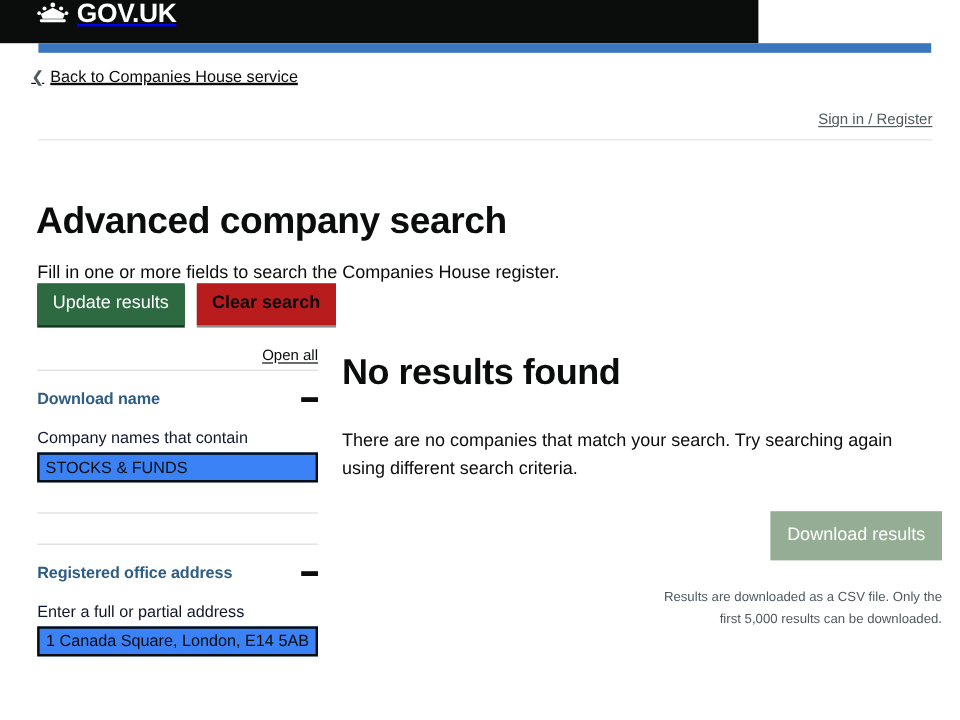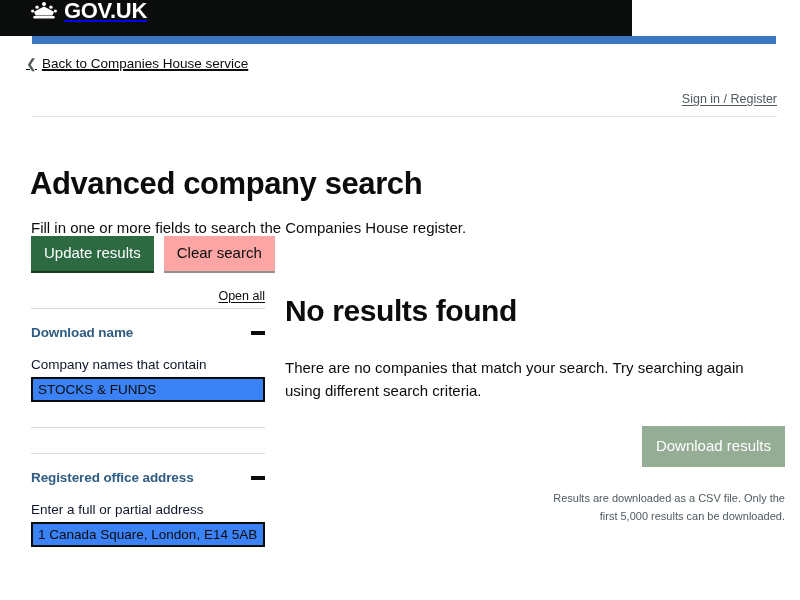--- a/index.html
+++ b/index.html
@@ -114,23 +114,24 @@
     cursor: pointer;
     white-space: nowrap;
   }
   .btn-primary {
     background: #2d6a42;
     color: #ffffff;
     box-shadow: 0 2px 0 #14391f;
     text-align: right;
   }
   .btn-secondary {
-    background: #fca5a5;
+    background: #b91c1c;
     color: #0b0c0c;
     box-shadow: 0 2px 0 #929191;
+    font-weight: bold;
   }
 
   
   .filters { position: absolute; left: 31px; top: 289px; width: 234px; }
   .open-all-row { display: flex; justify-content: flex-end; }
   .open-all {
     font-size: 12.5px;
     color: #0b0c0c;
     text-decoration: underline;
     text-underline-offset: 2px;

